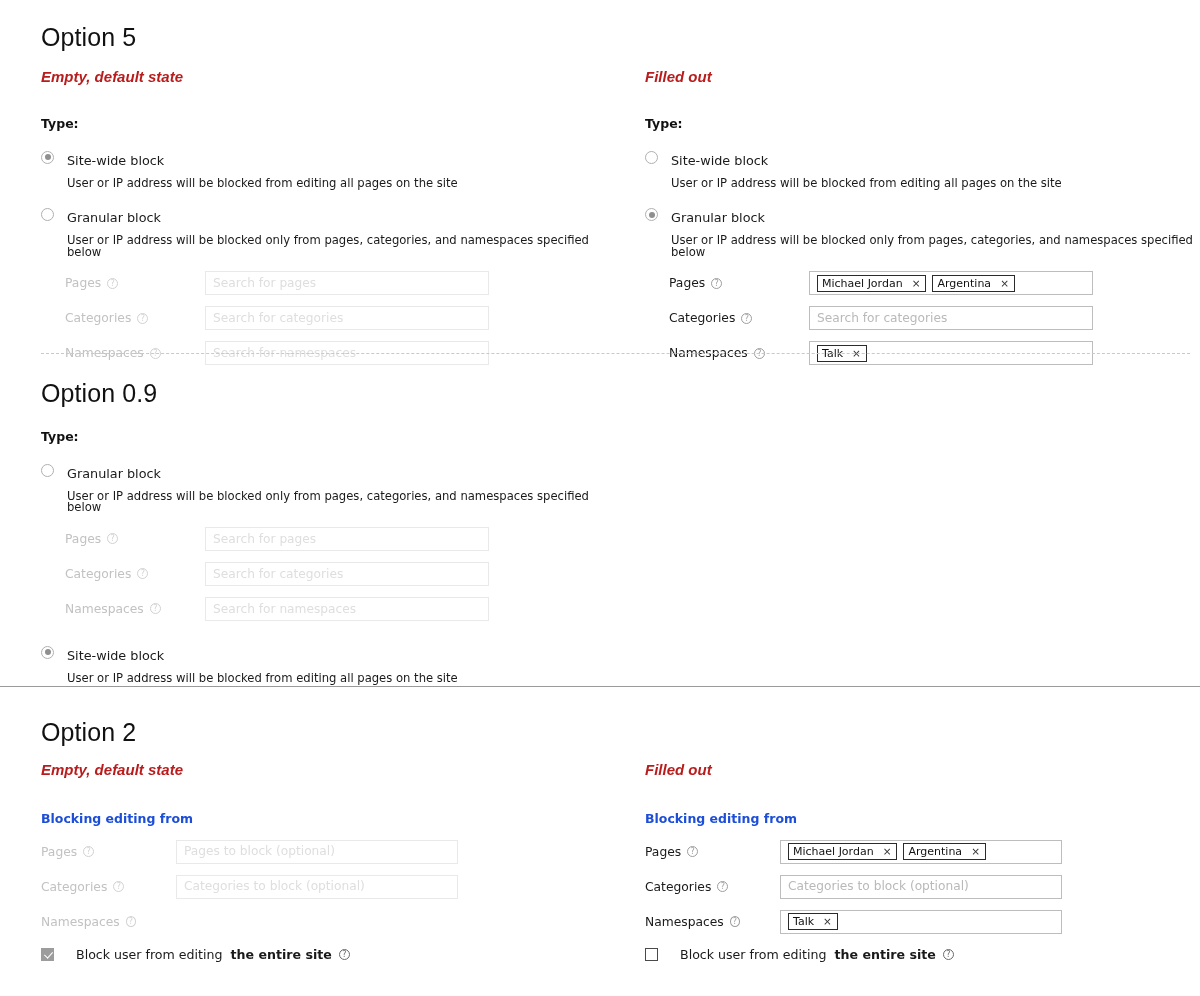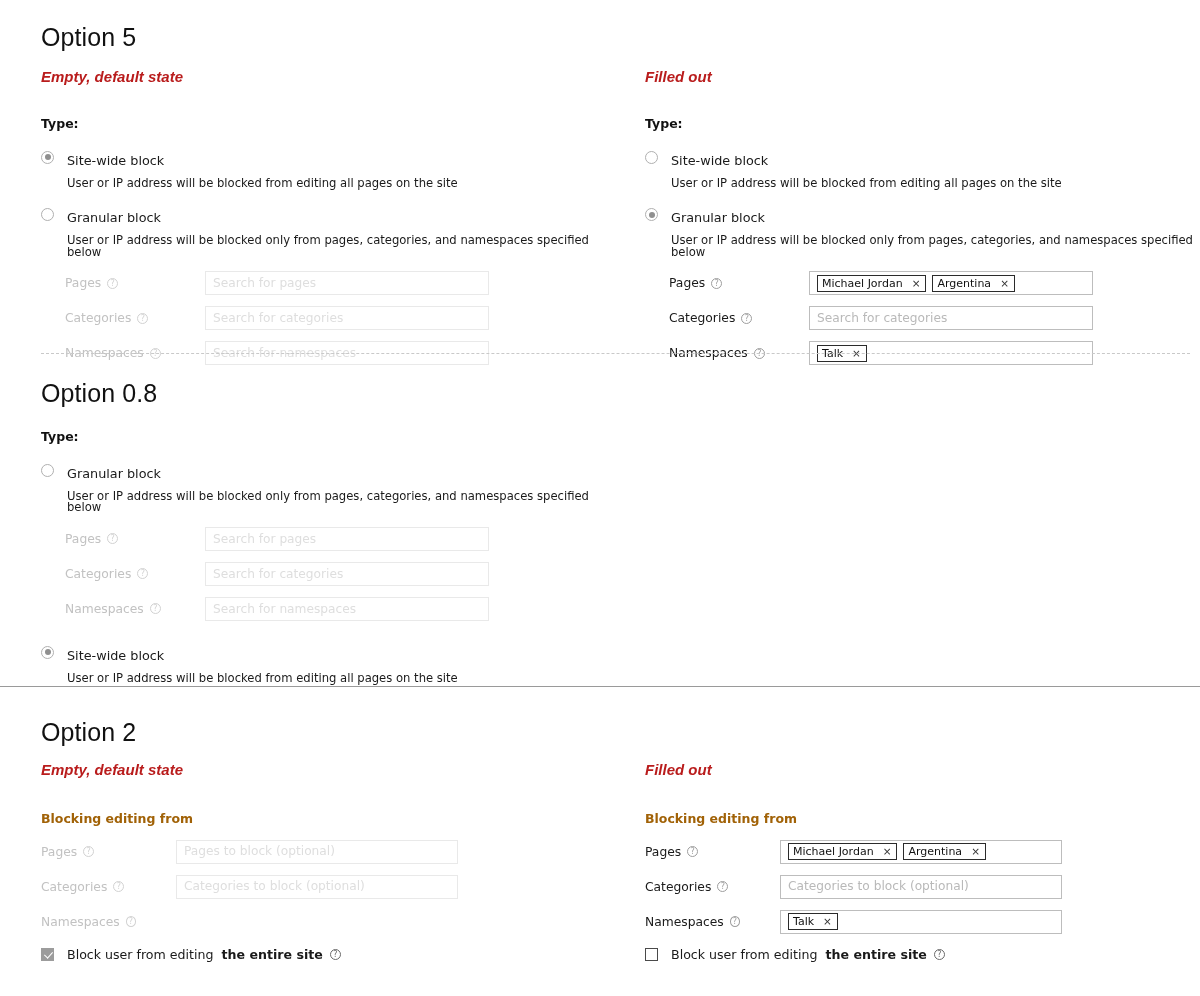--- a/index.html
+++ b/index.html
@@ -40,21 +40,21 @@
   .type-label {
     font-weight: 700;
     font-size: 12.5px;
     line-height: 1;
     color: #111;
   }
   .group-label {
     font-weight: 700;
     font-size: 12.5px;
     line-height: 1;
-    color: #a16207;
+    color: #1d4ed8;
   }
 
   
   .radio-row { display: flex; align-items: flex-start; }
   .radio {
     width: 13px; height: 13px;
     border-radius: 50%;
     border: 1.4px solid #b0b0b0;
     background: #fff;
     flex: 0 0 auto;
@@ -169,21 +169,21 @@
     content: "";
     position: absolute;
     left: 3.5px; top: 1.5px;
     width: 4px; height: 7px;
     border: solid #fff;
     border-width: 0 1.8px 1.8px 0;
     transform: rotate(42deg);
   }
   .cbox.unchecked { border: 1.4px solid #4a4a4a; }
   .cb-text {
-    margin-left: 13px;
+    margin-left: 22px;
     font-size: 12.6px;
     color: #1a1a1a;
     display: flex;
     align-items: center;
     white-space: nowrap;
   }
   .cb-text b { font-weight: 700; margin: 0 0 0 4px; }
   .cb-text .lead { margin-right: 4px; }
 
   
@@ -322,21 +322,21 @@
         </span>
       </span>
     </div>
   </div>
 </div>
 
 <div class="dashed-sep" style="top:353px;"></div>
 
 <div class="section">
   <div style="position:absolute; left:41px; top:381px;">
-    <h1 class="opt-title">Option 0.8</h1>
+    <h1 class="opt-title">Option 0.9</h1>
   </div>
 
   <div style="position:absolute; left:41px; top:431px; width:560px;">
     <div class="type-label">Type:</div>
 
     <div class="radio-row" style="margin-top:19px;">
       <span class="radio"></span>
       <span class="radio-texts">
         <span class="radio-main">Granular block</span>
         <div class="radio-desc">User or IP address will be blocked only from pages, categories, and namespaces specified below</div>

